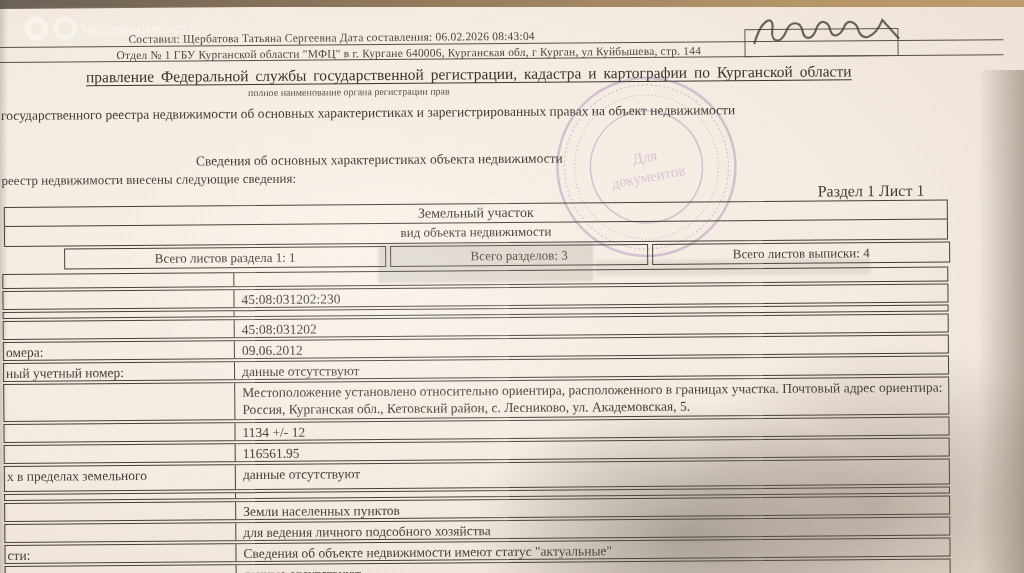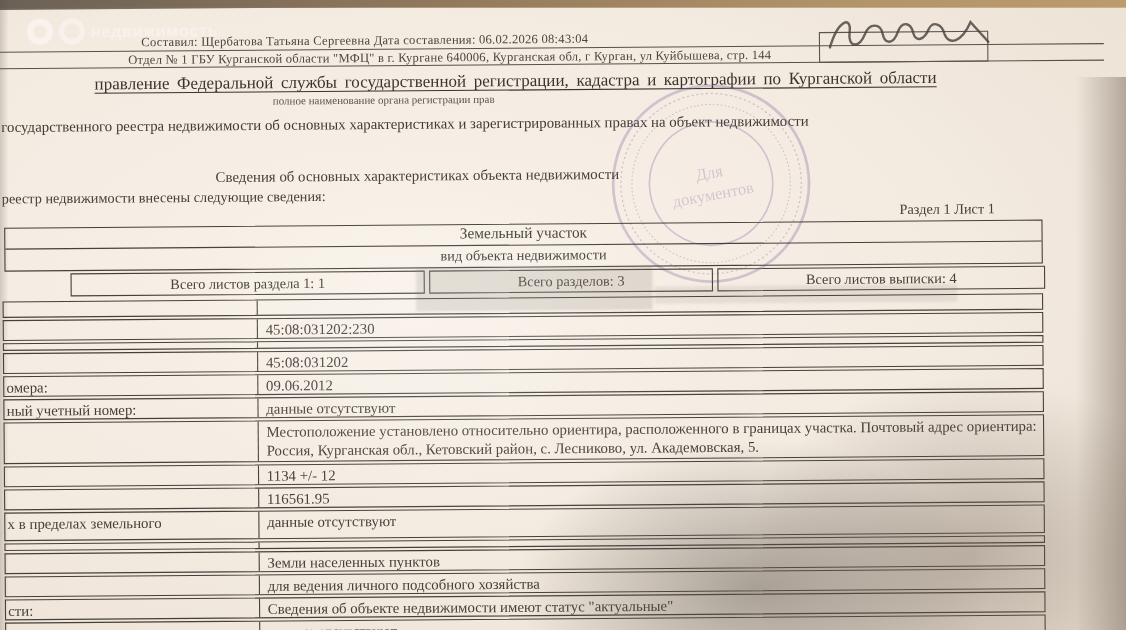--- a/index.html
+++ b/index.html
@@ -19,21 +19,21 @@
   .office{top:41px;left:118px;font-size:11.5px;letter-spacing:.2px;color:#4c473f;}
   .sigbox{top:26px;left:746px;width:152px;height:26px;border:1.3px solid #5a554e;}
   .sig{top:6px;left:750px;}
 
   .authority{top:60px;left:0;width:940px;text-align:center;font-size:15.5px;word-spacing:3px;
              color:#39342c;text-decoration:underline;text-underline-offset:3px;}
   .authority-cap{top:80px;left:0;width:700px;text-align:center;font-size:10px;color:#5a544b;}
   .extract{top:99px;left:2px;width:830px;font-size:13.5px;color:#413b32;}
   .sectitle{top:146px;left:80px;width:600px;text-align:center;font-size:13.5px;}
   .intro{top:164px;left:2px;font-size:13px;}
-  .sheet{top:180px;left:818px;font-size:13px;}
+  .sheet{top:180px;left:818px;font-size:16px;}
 
   .objbox{top:198px;left:4px;width:942px;height:38px;border:1.5px solid #45403a;}
   .objbox .r1{height:19px;border-bottom:1.4px solid #45403a;text-align:center;
               font-size:14px;padding-top:1px;box-sizing:border-box;}
   .objbox .r2{height:17px;text-align:center;font-size:13px;padding-top:1px;}
 
   .cbox{position:absolute;top:240px;height:21px;border:1.5px solid #45403a;box-sizing:border-box;
         text-align:center;font-size:13px;padding-top:2px;}
   .c1{left:64px;width:322px;} .c2{left:390px;width:258px;} .c3{left:652px;width:298px;}
 

